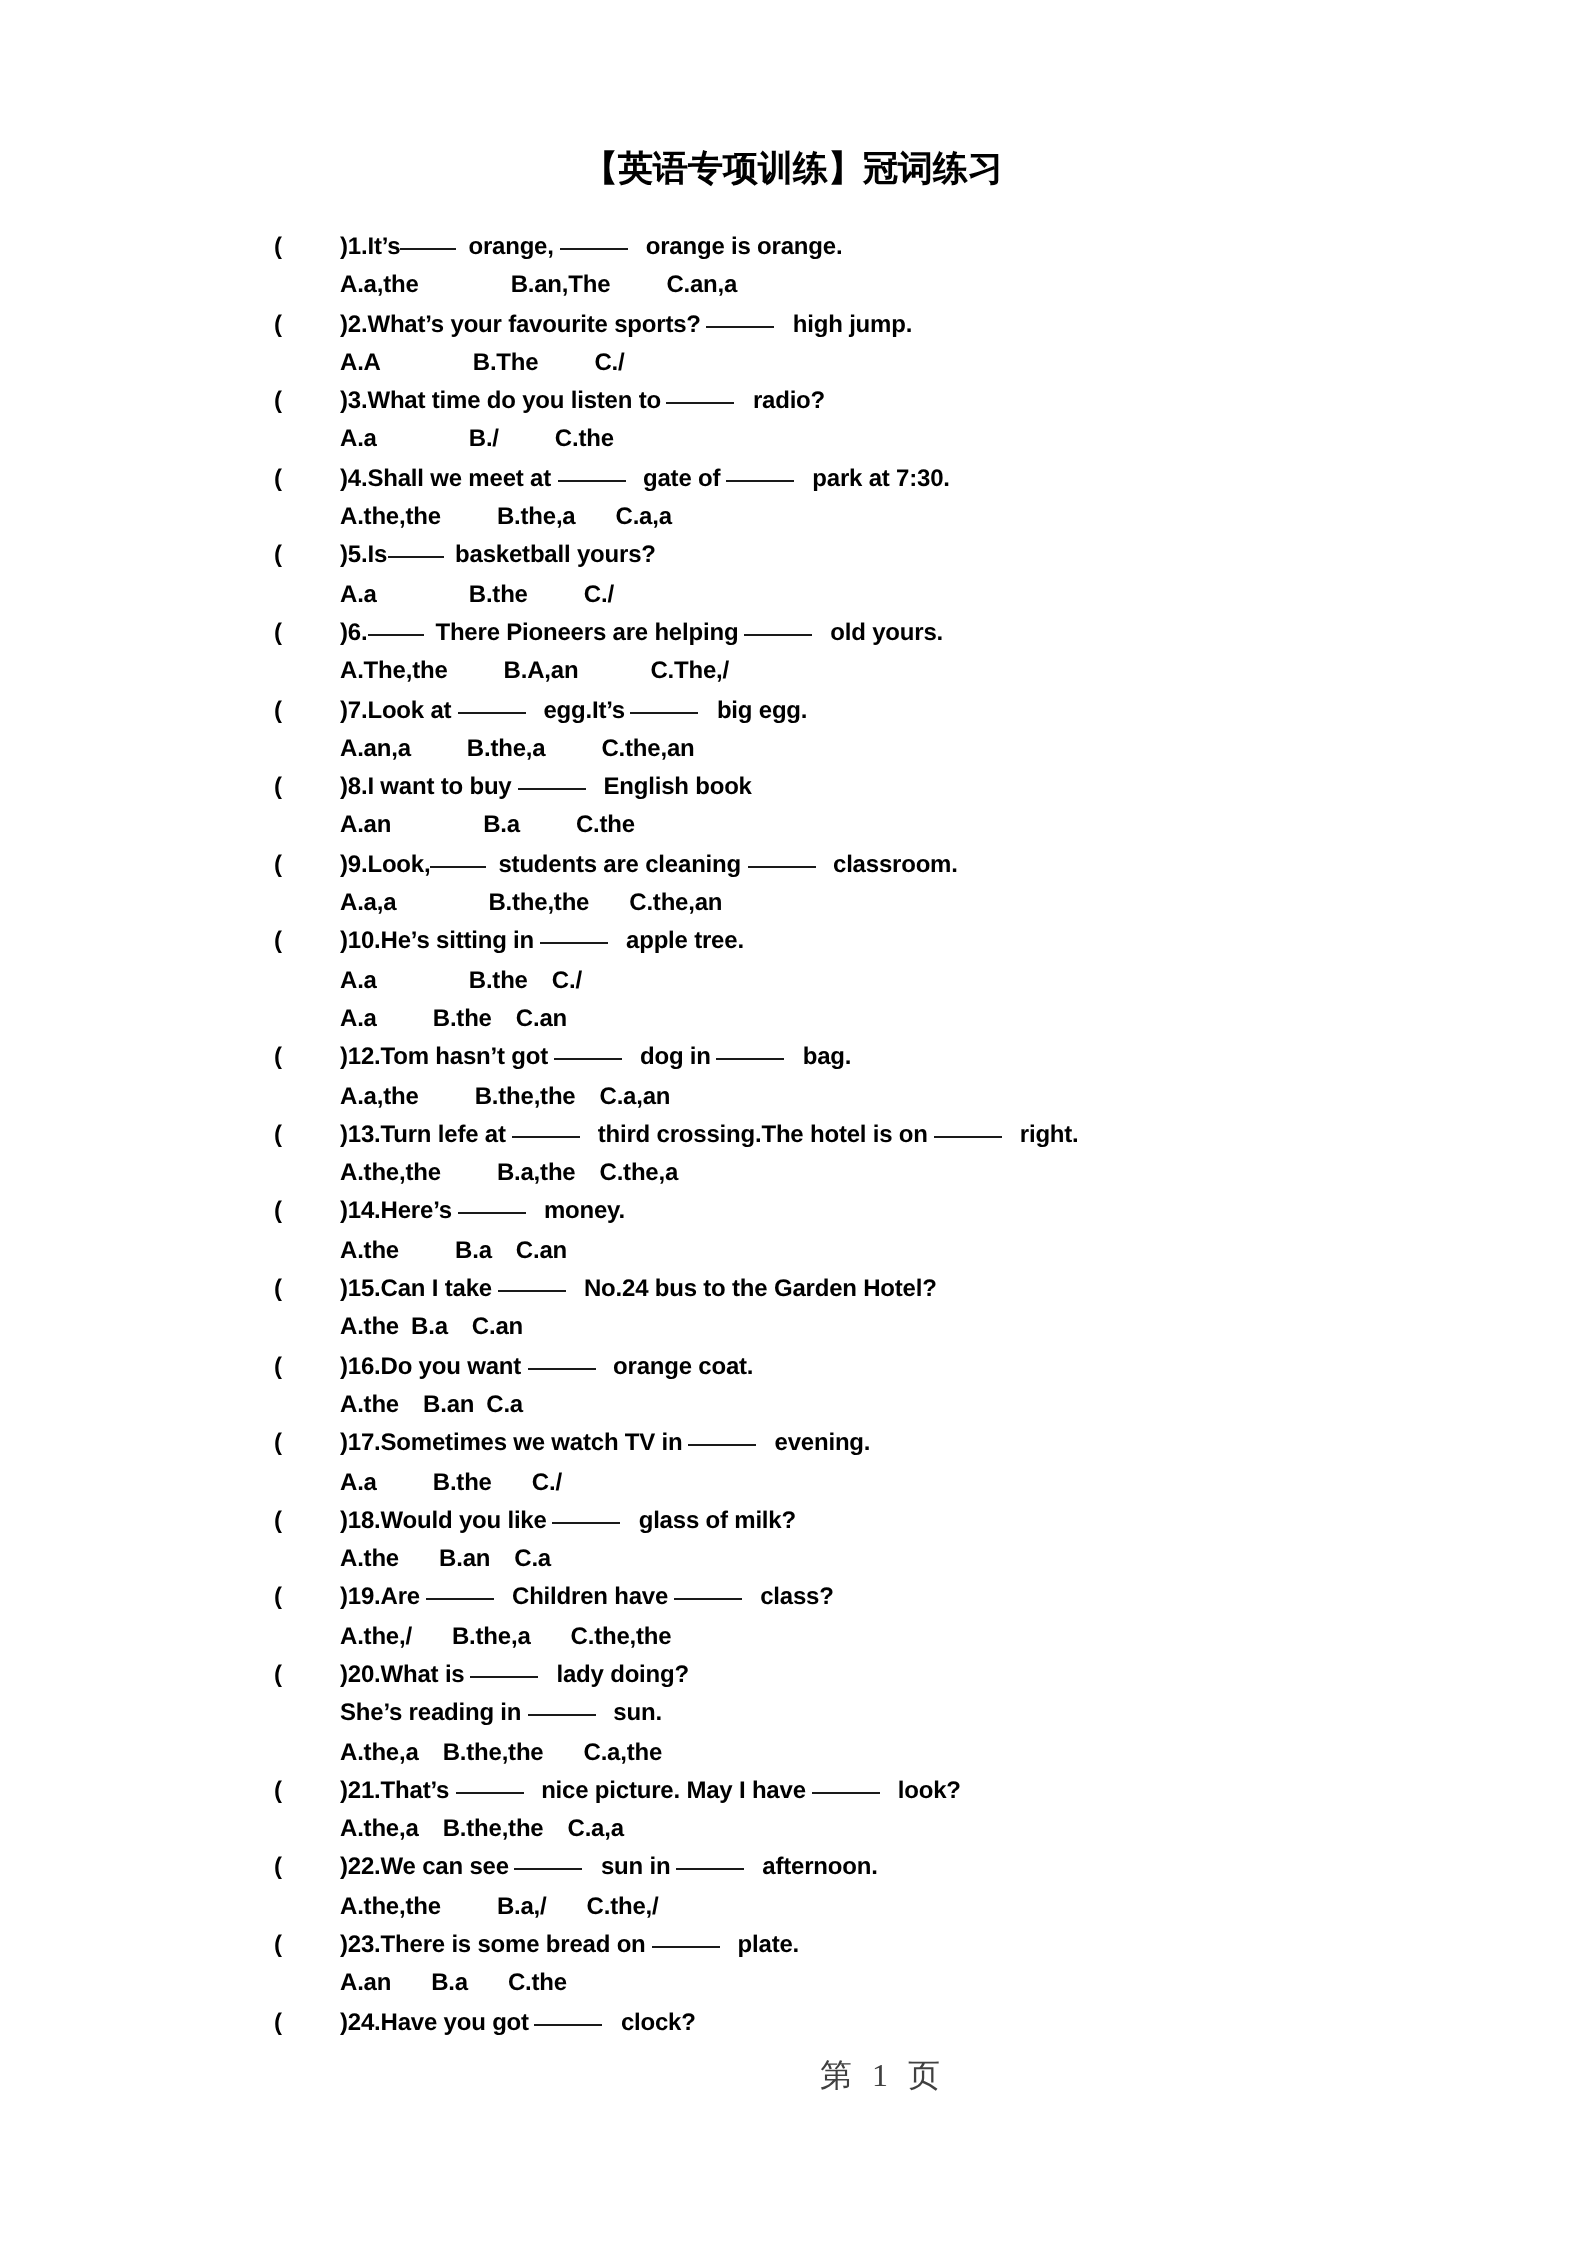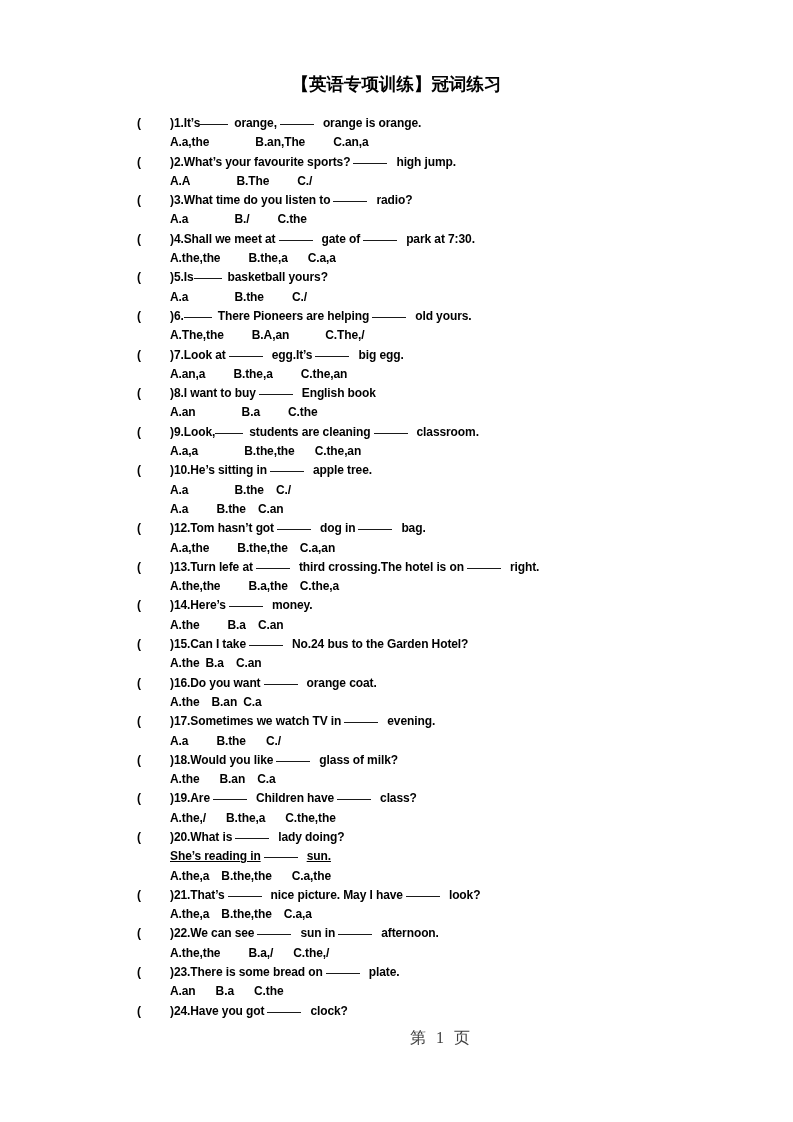--- a/index.html
+++ b/index.html
@@ -51,21 +51,20 @@
   }
   .marker {
     display: inline-block;
     width: 33px;
   }
   .optline {
     padding-left: 33px;
   }
   .contline {
     padding-left: 33px;
-    text-decoration: underline;
   }
   
   .blank {
     display: inline-block;
     border-bottom: 1.3px solid #1a1a1a;
     vertical-align: 2px;
     height: 9px;
     margin: 0 3px;
   }
   .blank.w-tight { width: 28px; margin: 0 0 0 0; }

